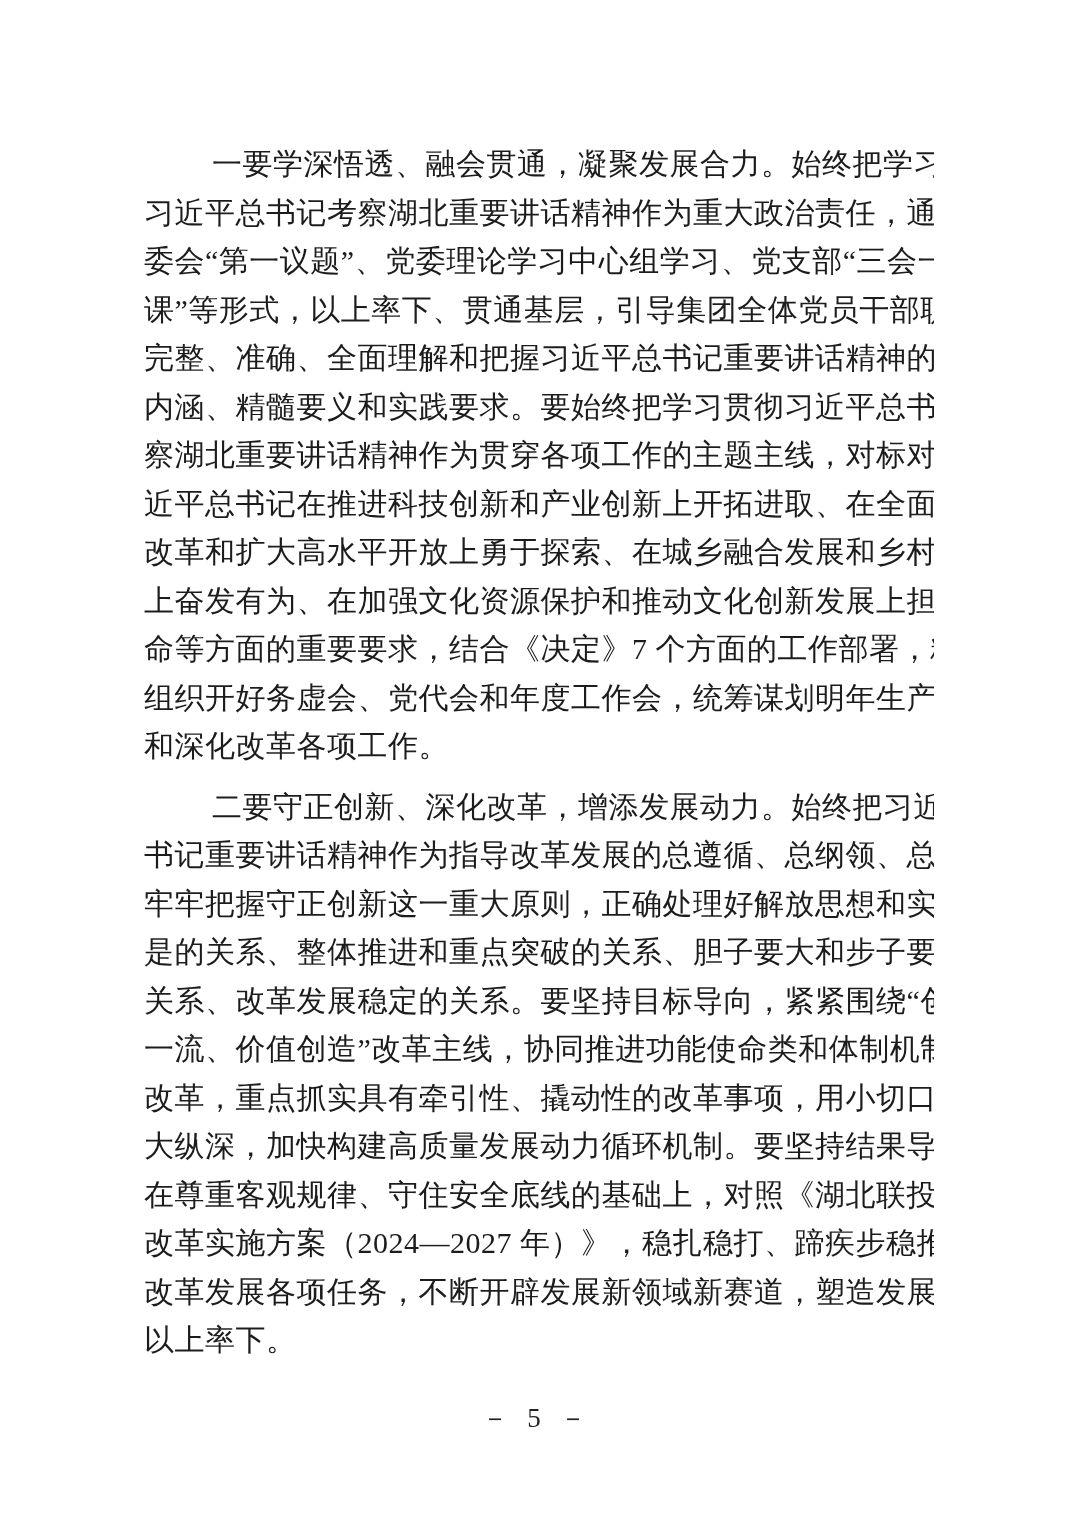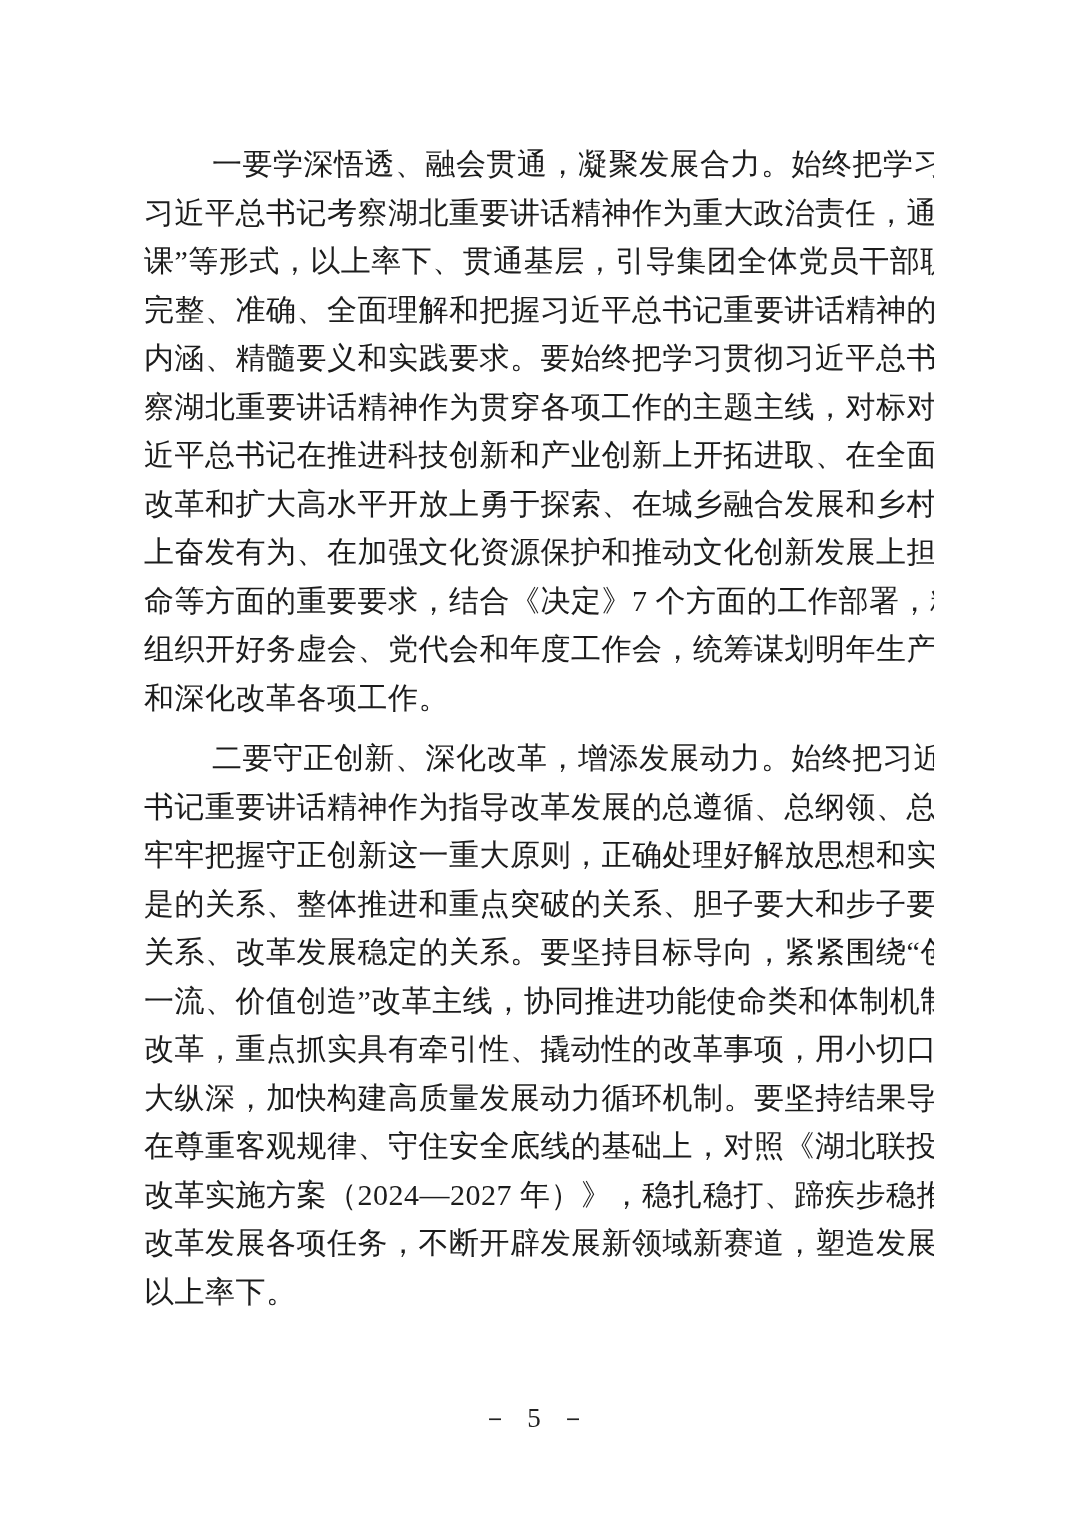--- a/index.html
+++ b/index.html
@@ -59,20 +59,21 @@
 </style>
 </head>
 <body>
 
 <div class="page">
   <div class="content">
 
     <div class="para para-1">
       <div class="line indent">一要学深悟透、融会贯通，凝聚发展合力。始终把学习贯彻</div>
       <div class="line">习近平总书记考察湖北重要讲话精神作为重大政治责任，通过党</div>
+      <div class="line">委会“第一议题”、党委理论学习中心组学习、党支部“三会一</div>
       <div class="line">课”等形式，以上率下、贯通基层，引导集团全体党员干部职工</div>
       <div class="line">完整、准确、全面理解和把握习近平总书记重要讲话精神的丰富</div>
       <div class="line">内涵、精髓要义和实践要求。要始终把学习贯彻习近平总书记考</div>
       <div class="line">察湖北重要讲话精神作为贯穿各项工作的主题主线，对标对表习</div>
       <div class="line">近平总书记在推进科技创新和产业创新上开拓进取、在全面深化</div>
       <div class="line">改革和扩大高水平开放上勇于探索、在城乡融合发展和乡村振兴</div>
       <div class="line">上奋发有为、在加强文化资源保护和推动文化创新发展上担当使</div>
       <div class="line">命等方面的重要要求，结合《决定》7 个方面的工作部署，精心</div>
       <div class="line">组织开好务虚会、党代会和年度工作会，统筹谋划明年生产经营</div>
       <div class="line end">和深化改革各项工作。</div>

